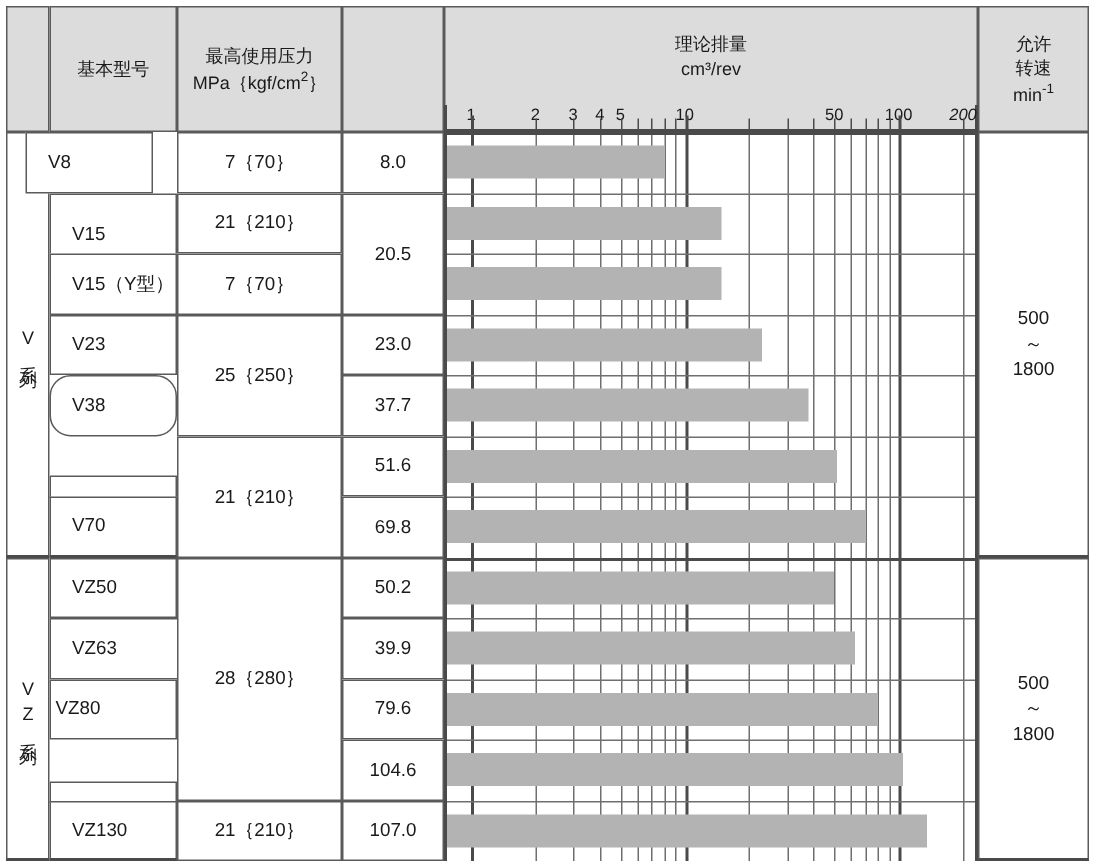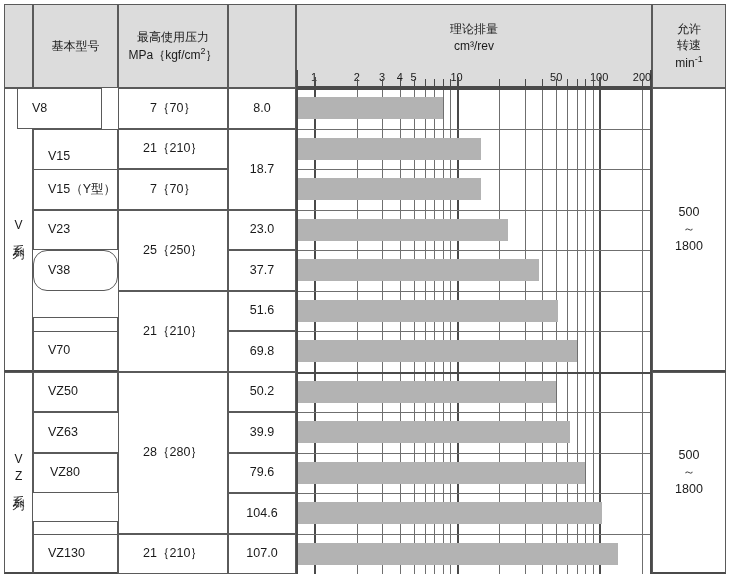--- a/index.html
+++ b/index.html
@@ -131,21 +131,21 @@
     </div>
     <div id="axisband" style="left: 296px; top: 70px; width: 356px; height: 18px;">
       <div class="tick" style="left: 16px; bottom: 3px;">1</div>
       <div class="tick" style="left: 58.9103px; bottom: 3px;">2</div>
       <div class="tick" style="left: 84.0112px; bottom: 3px;">3</div>
       <div class="tick" style="left: 101.821px; bottom: 3px;">4</div>
       <div class="tick" style="left: 115.635px; bottom: 3px;">5</div>
       <div class="tick" style="left: 158.545px; bottom: 3px;">10</div>
       <div class="tick" style="left: 258.179px; bottom: 3px;">50</div>
       <div class="tick" style="left: 301.09px; bottom: 3px;">100</div>
-      <div class="tick" style="left: 344px; bottom: 3px;">200</div>
+      <div class="tick" style="left: 344px; bottom: 3px; font-style: italic;">200</div>
       <div class="tickmark major" style="left: 16px;"></div>
       <div class="tickmark" style="left: 58.9103px;"></div>
       <div class="tickmark" style="left: 84.0112px;"></div>
       <div class="tickmark" style="left: 101.821px;"></div>
       <div class="tickmark" style="left: 115.635px;"></div>
       <div class="tickmark" style="left: 126.921px;"></div>
       <div class="tickmark" style="left: 136.464px;"></div>
       <div class="tickmark" style="left: 144.731px;"></div>
       <div class="tickmark" style="left: 152.022px;"></div>
       <div class="tickmark major" style="left: 158.545px;"></div>
@@ -242,21 +242,21 @@
     </div>
     <div class="cell thickbottom" style="left: 33px; top: 331px; width: 85px; height: 40.5px; justify-content: flex-start; padding-left: 14px; text-align: left;">
       <span>V70</span>
     </div>
     <div class="cell " style="left: 33px; top: 371.5px; width: 85px; height: 40.5px; justify-content: flex-start; padding-left: 14px; text-align: left;">
       <span>VZ50</span>
     </div>
     <div class="cell " style="left: 33px; top: 412px; width: 106px; height: 40.5px; justify-content: flex-start; padding-left: 14px; text-align: left;">
       <span>VZ63</span>
     </div>
-    <div class="cell " style="left: 33px; top: 452.5px; width: 85px; height: 40.5px; justify-content: flex-start; padding-left: 16px; text-align: left;">
+    <div class="cell " style="left: 33px; top: 452.5px; width: 85px; height: 40.5px; justify-content: flex-start; padding-left: 3px; text-align: left;">
       <span>VZ80</span>
     </div>
     <div class="cell " style="left: 33px; top: 493px; width: 85px; height: 40.5px; justify-content: flex-start; padding-left: 14px; text-align: left; margin-top: 28px;">
       <span>VZ100</span>
     </div>
     <div class="cell thickbottom" style="left: 33px; top: 533.5px; width: 85px; height: 40.5px; justify-content: flex-start; padding-left: 14px; text-align: left;">
       <span>VZ130</span>
     </div>
     <div class="cell " style="left: 118px; top: 88px; width: 110px; height: 40.5px;">
       <span>7｛70｝</span>
@@ -276,21 +276,21 @@
     <div class="cell " style="left: 118px; top: 371.5px; width: 110px; height: 162px;">
       <span>28｛280｝</span>
     </div>
     <div class="cell " style="left: 118px; top: 533.5px; width: 110px; height: 40.5px;">
       <span>21｛210｝</span>
     </div>
     <div class="cell " style="left: 228px; top: 88px; width: 68px; height: 40.5px;">
       <span>8.0</span>
     </div>
     <div class="cell " style="left: 228px; top: 128.5px; width: 68px; height: 81px;">
-      <span>18.7</span>
+      <span>20.5</span>
     </div>
     <div class="cell " style="left: 228px; top: 209.5px; width: 68px; height: 40.5px;">
       <span>23.0</span>
     </div>
     <div class="cell " style="left: 228px; top: 250px; width: 68px; height: 40.5px;">
       <span>37.7</span>
     </div>
     <div class="cell " style="left: 228px; top: 290.5px; width: 68px; height: 40.5px;">
       <span>51.6</span>
     </div>

